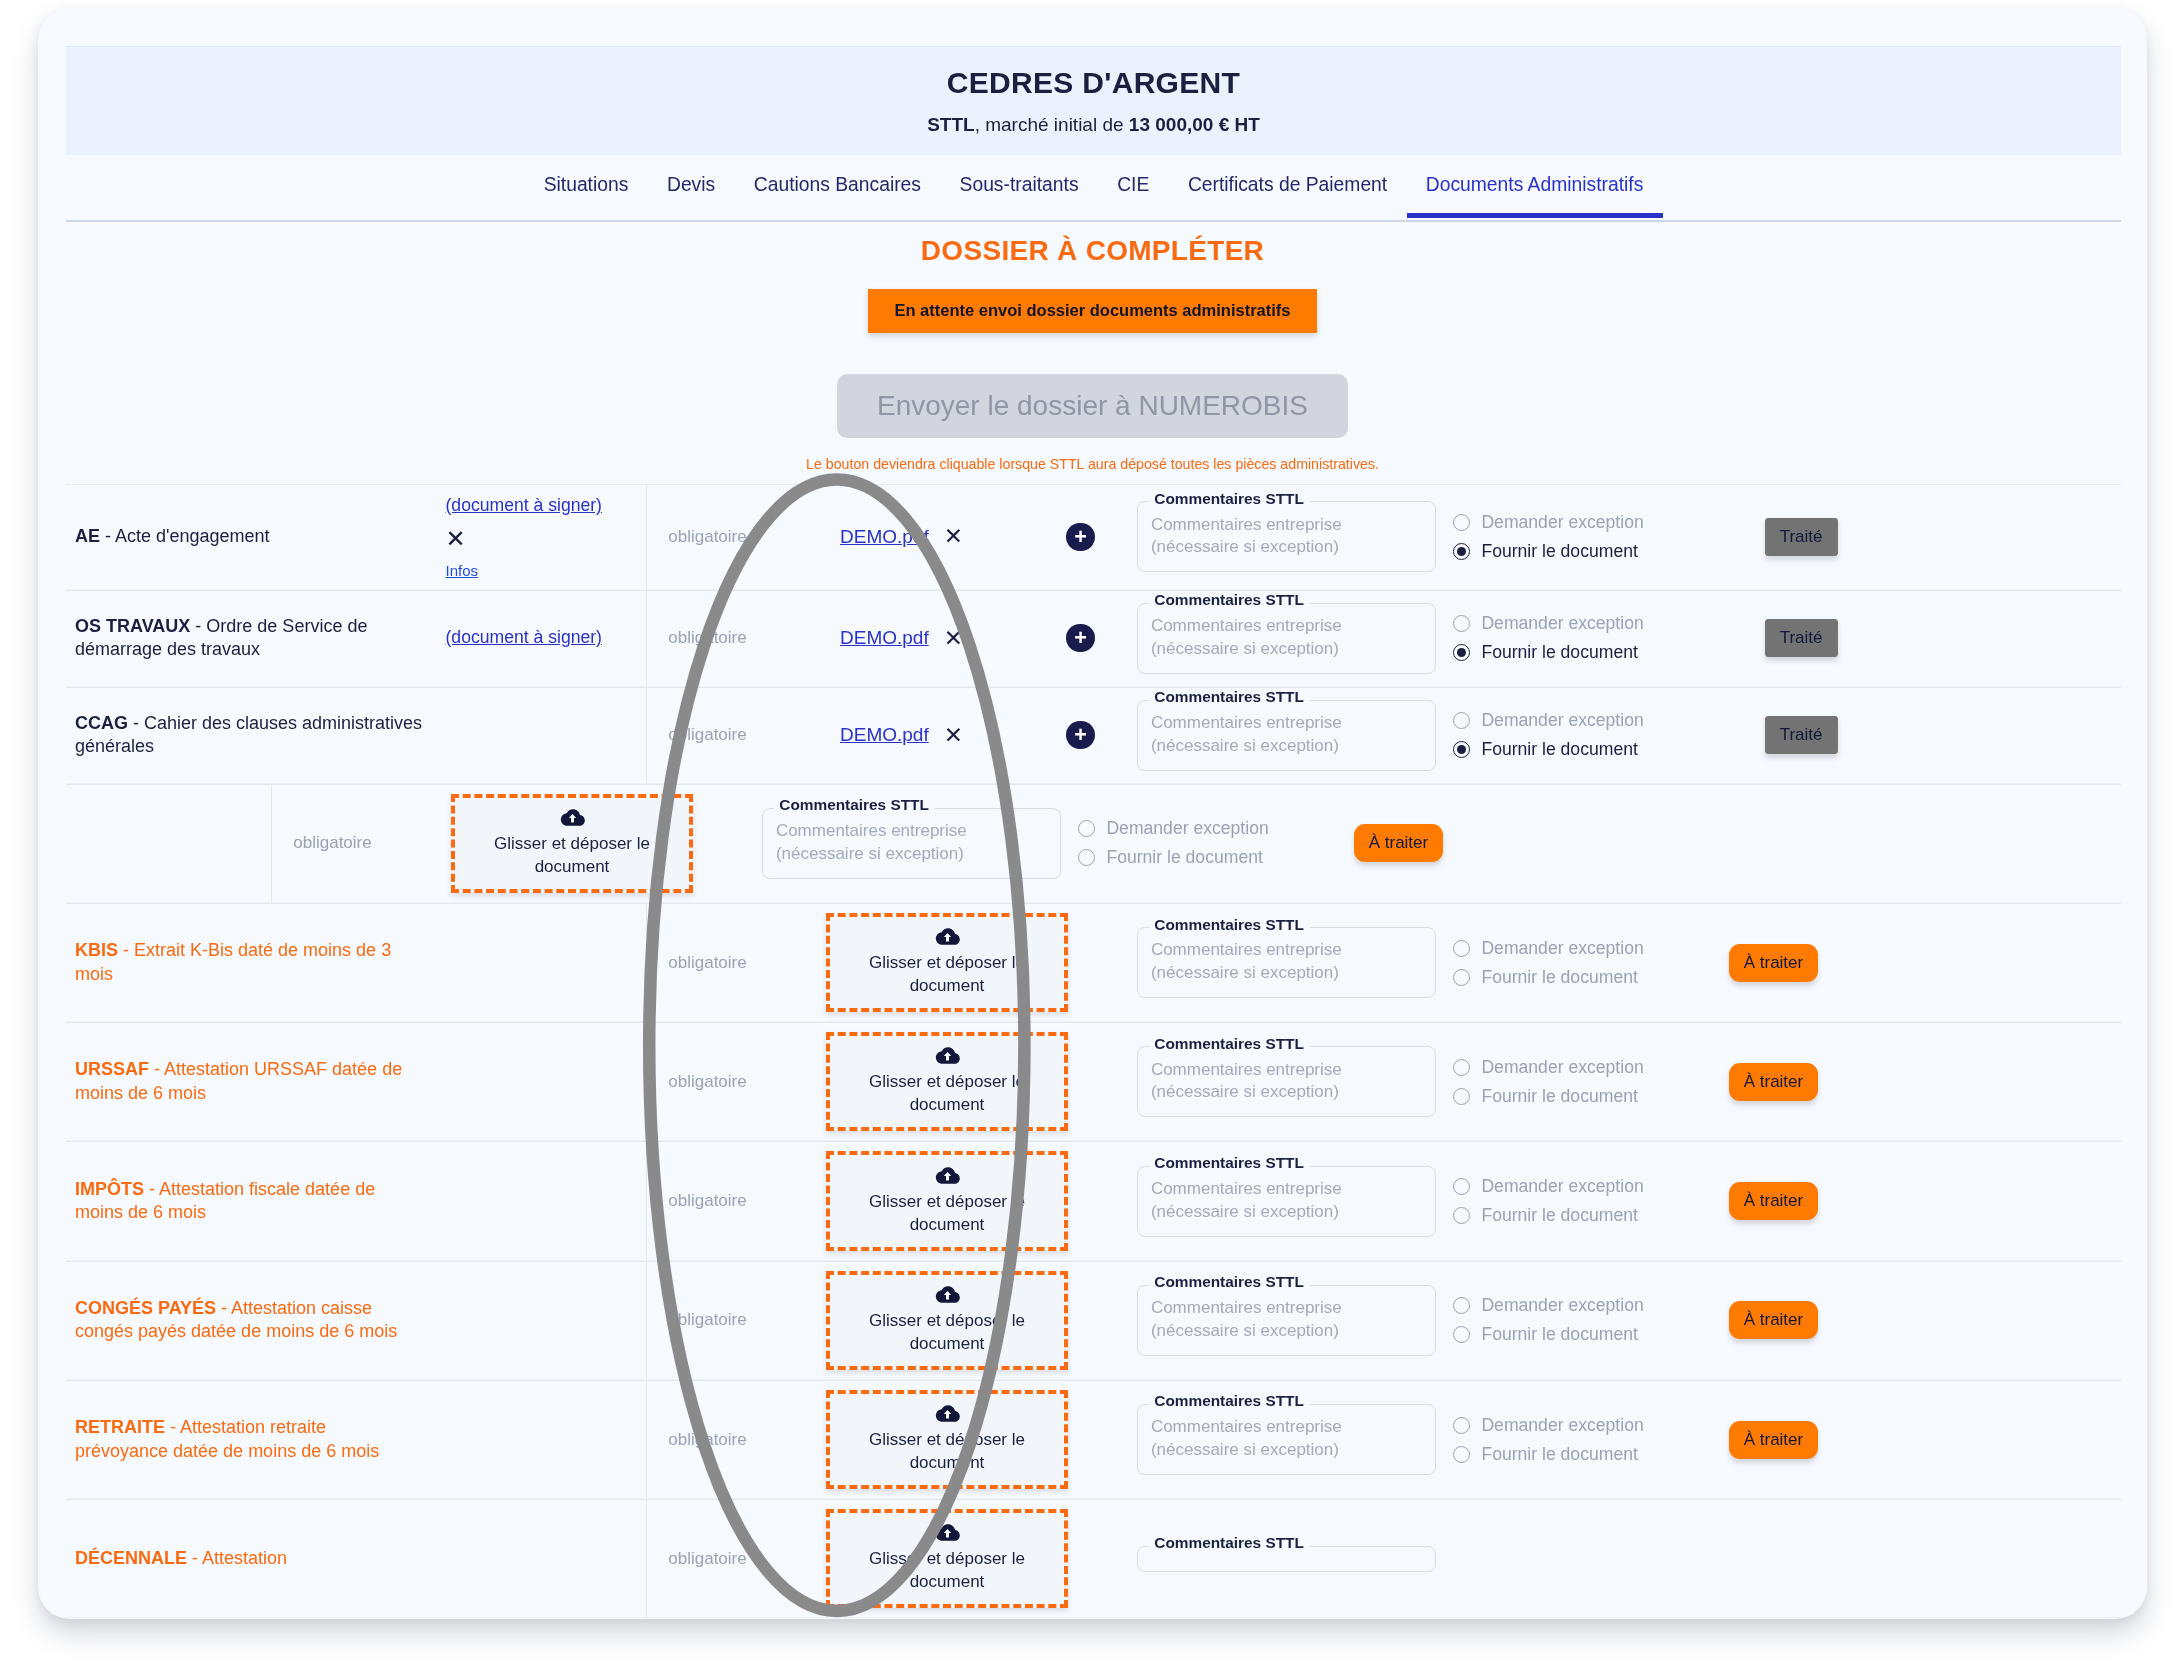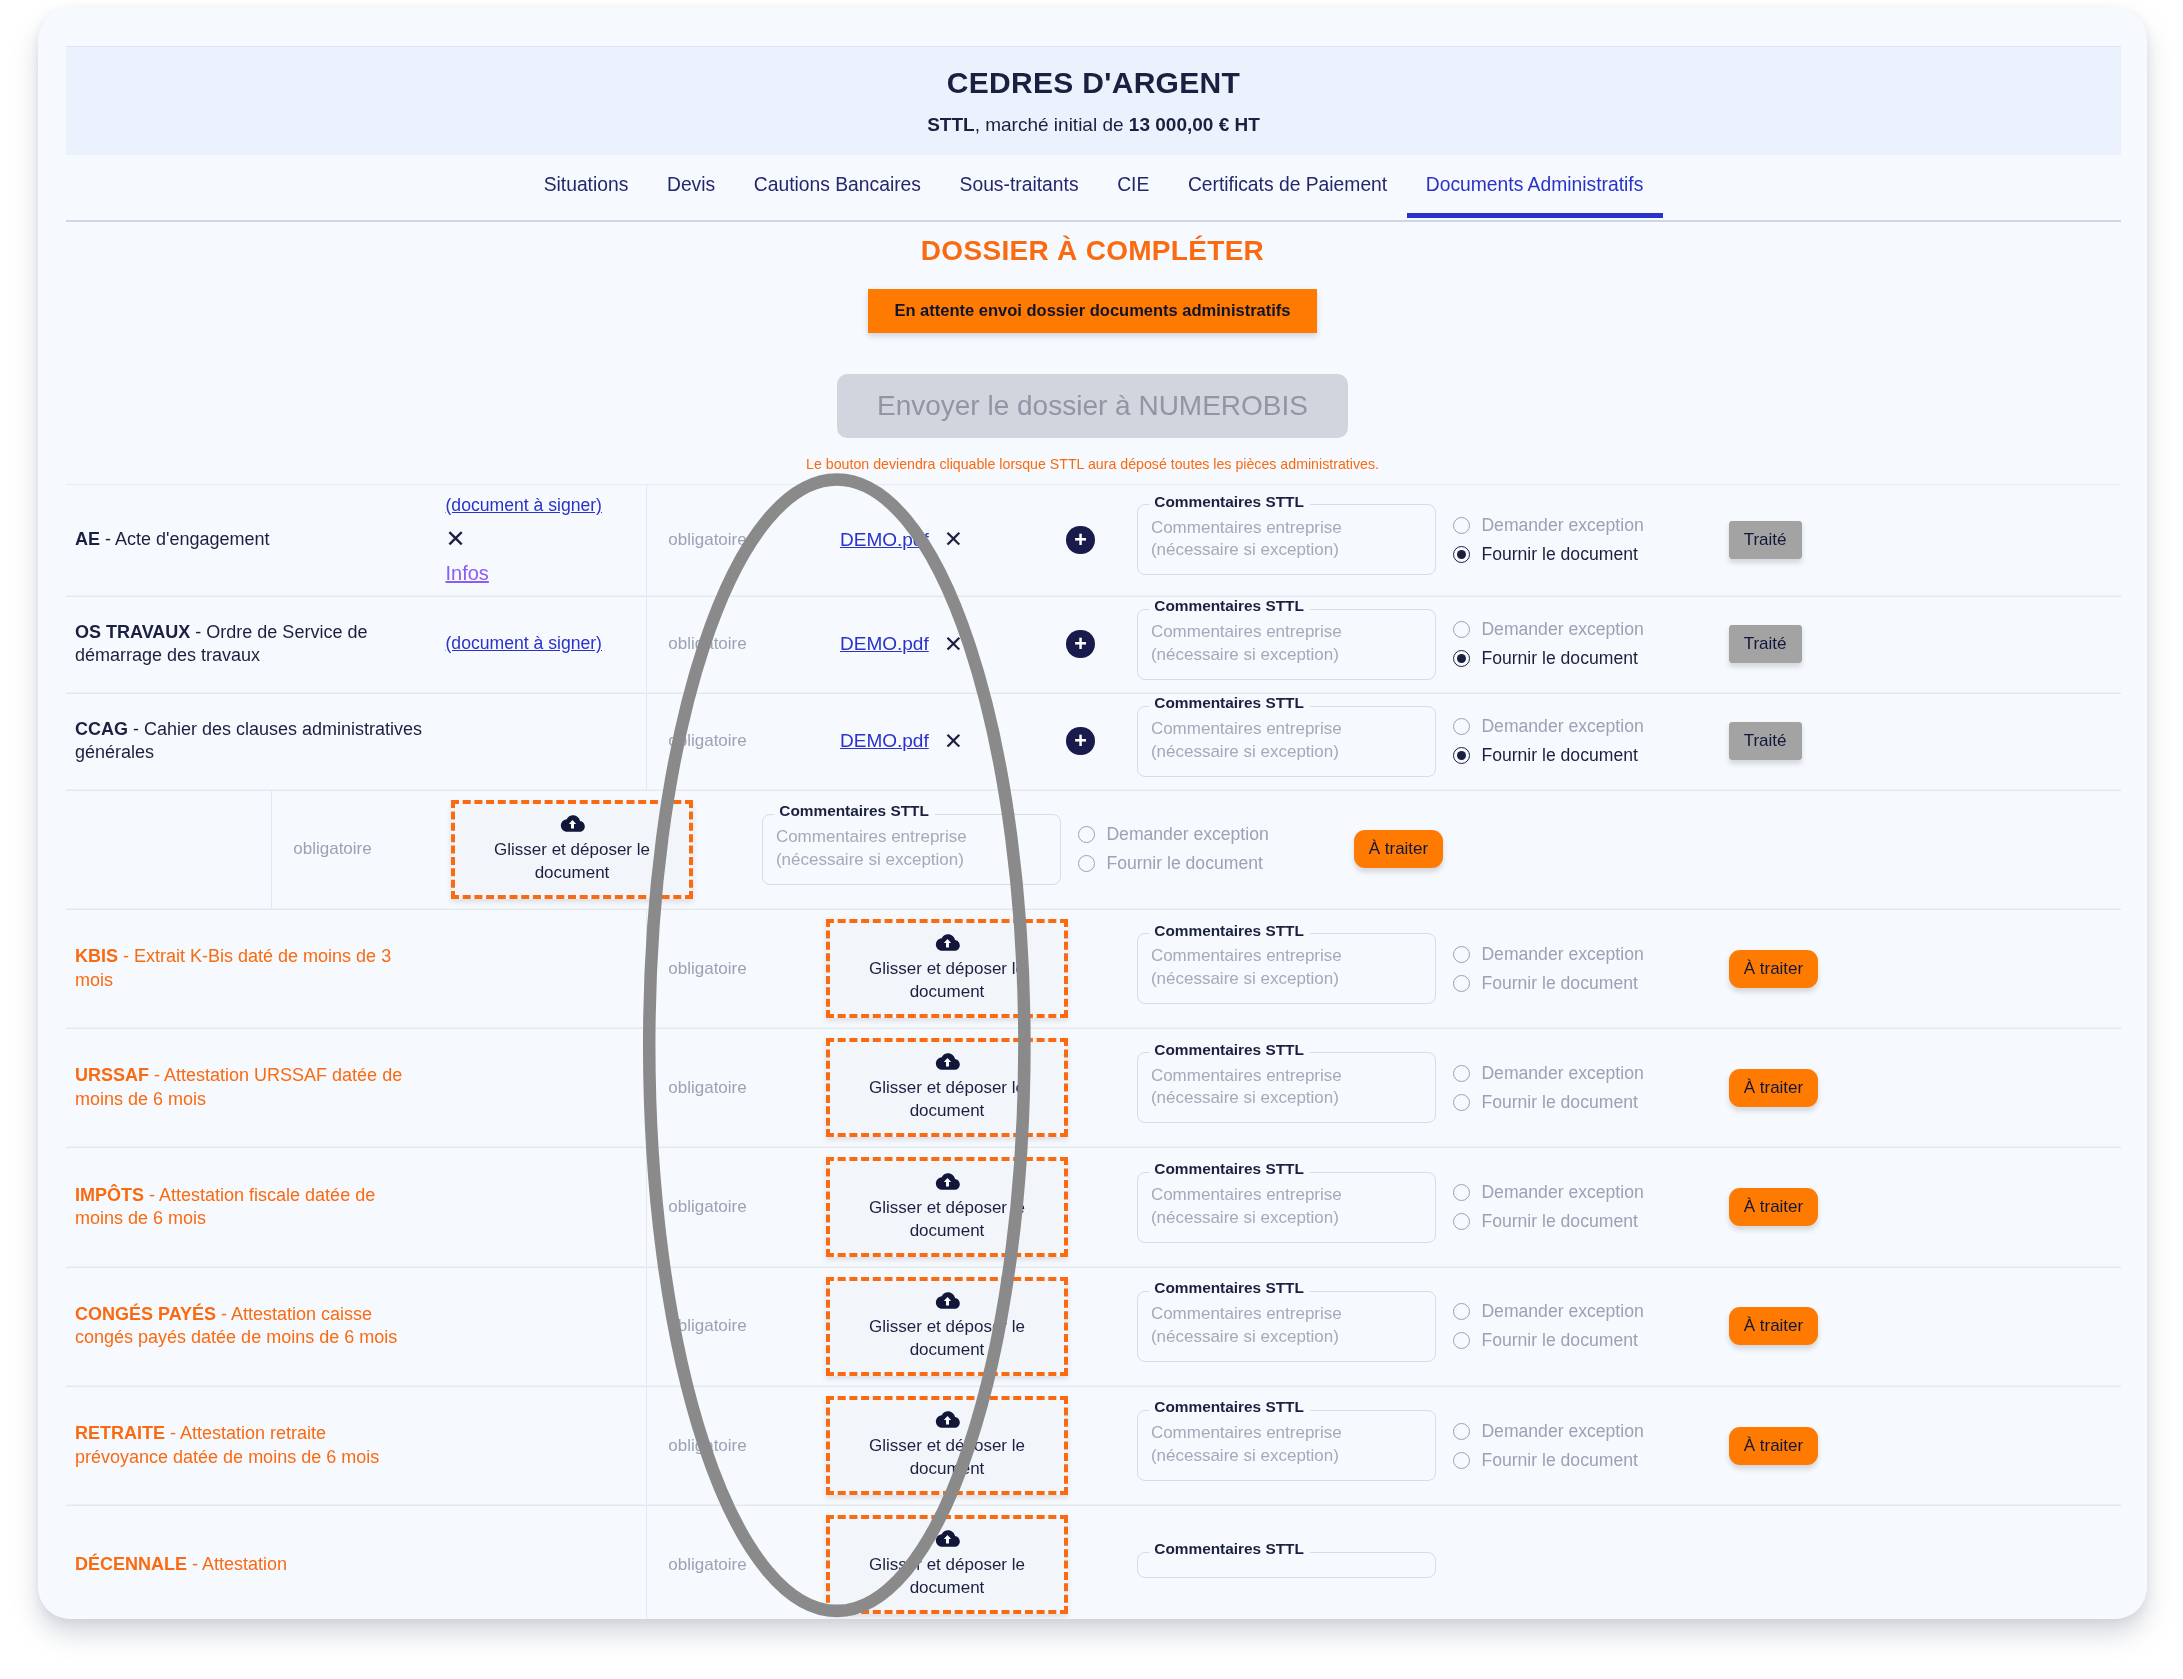--- a/index.html
+++ b/index.html
@@ -130,21 +130,21 @@
     align-items: flex-start; justify-content: center;
     padding: 10.2px 4.5px;
     gap: 10.2px;
   }
   .sign-link {
     font-size: 17.6px; color: #2a32c9;
     text-decoration: underline; cursor: pointer;
     text-align: center; line-height: 1.25;
   }
   .sign-x { font-size: 24px; color: #1b2040; line-height: 1; cursor: pointer; }
-  .infos-link { font-size: 20px; color: #8b5cf6; text-decoration: underline; cursor: pointer; }
+  .infos-link { font-size: 15px; color: #1d4ed8; text-decoration: underline; cursor: pointer; }
 
   .c-oblig {
     width: 122px; flex: 0 0 122px;
     display: flex; align-items: center; justify-content: center;
     font-size: 17px; color: #9aa2b4;
     border-left: 1.7px solid #e3e7ee;
   }
 
   .c-file {
     width: 267px; flex: 0 0 267px;
@@ -240,21 +240,21 @@
     width: 188px; flex: 0 0 188px;
     display: flex; align-items: center; justify-content: flex-start;
     padding-left: 5.7px;
   }
   .badge {
     font-size: 17px;
     padding: 9px 15px;
     box-shadow: 0 3.4px 5.7px rgba(60,60,80,0.18);
     cursor: pointer; white-space: nowrap;
   }
-  .badge.done { background: #a3a3a3; color: #12173a; border-radius: 3.4px; }
+  .badge.done { background: #737373; color: #12173a; border-radius: 3.4px; margin-left: 36px; }
   .badge.todo { background: #ff7a00; color: #12173a; border-radius: 11px; }
 
   
   .annot {
     position: absolute;
     left: 0; top: 0; width: 2183px; height: 1680px;
     pointer-events: none;
   }
 </style>
 </head>

